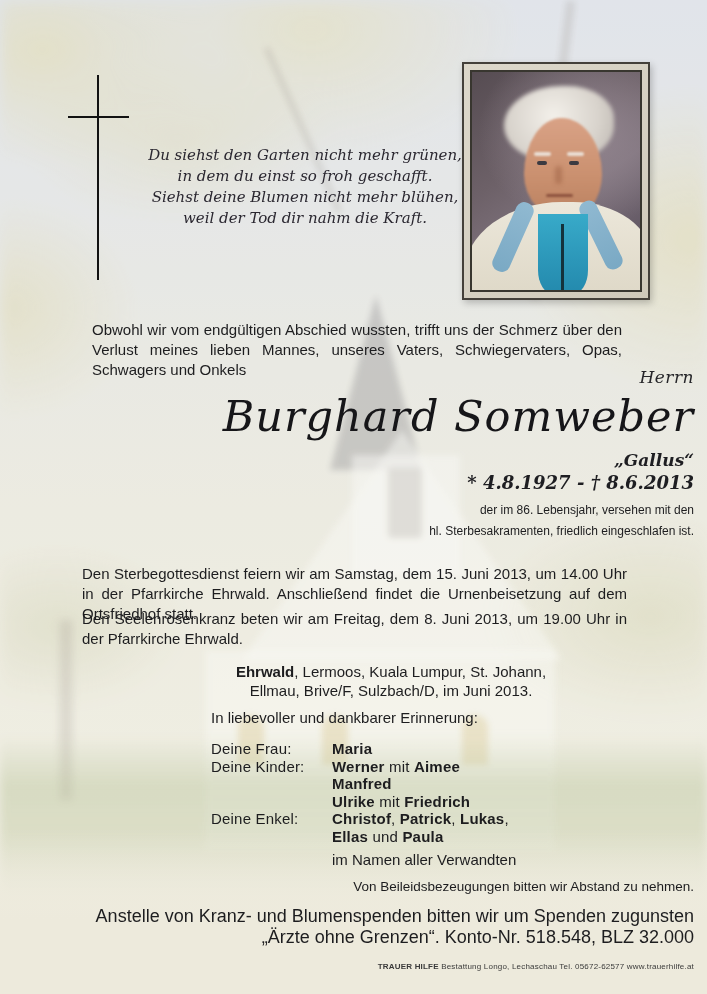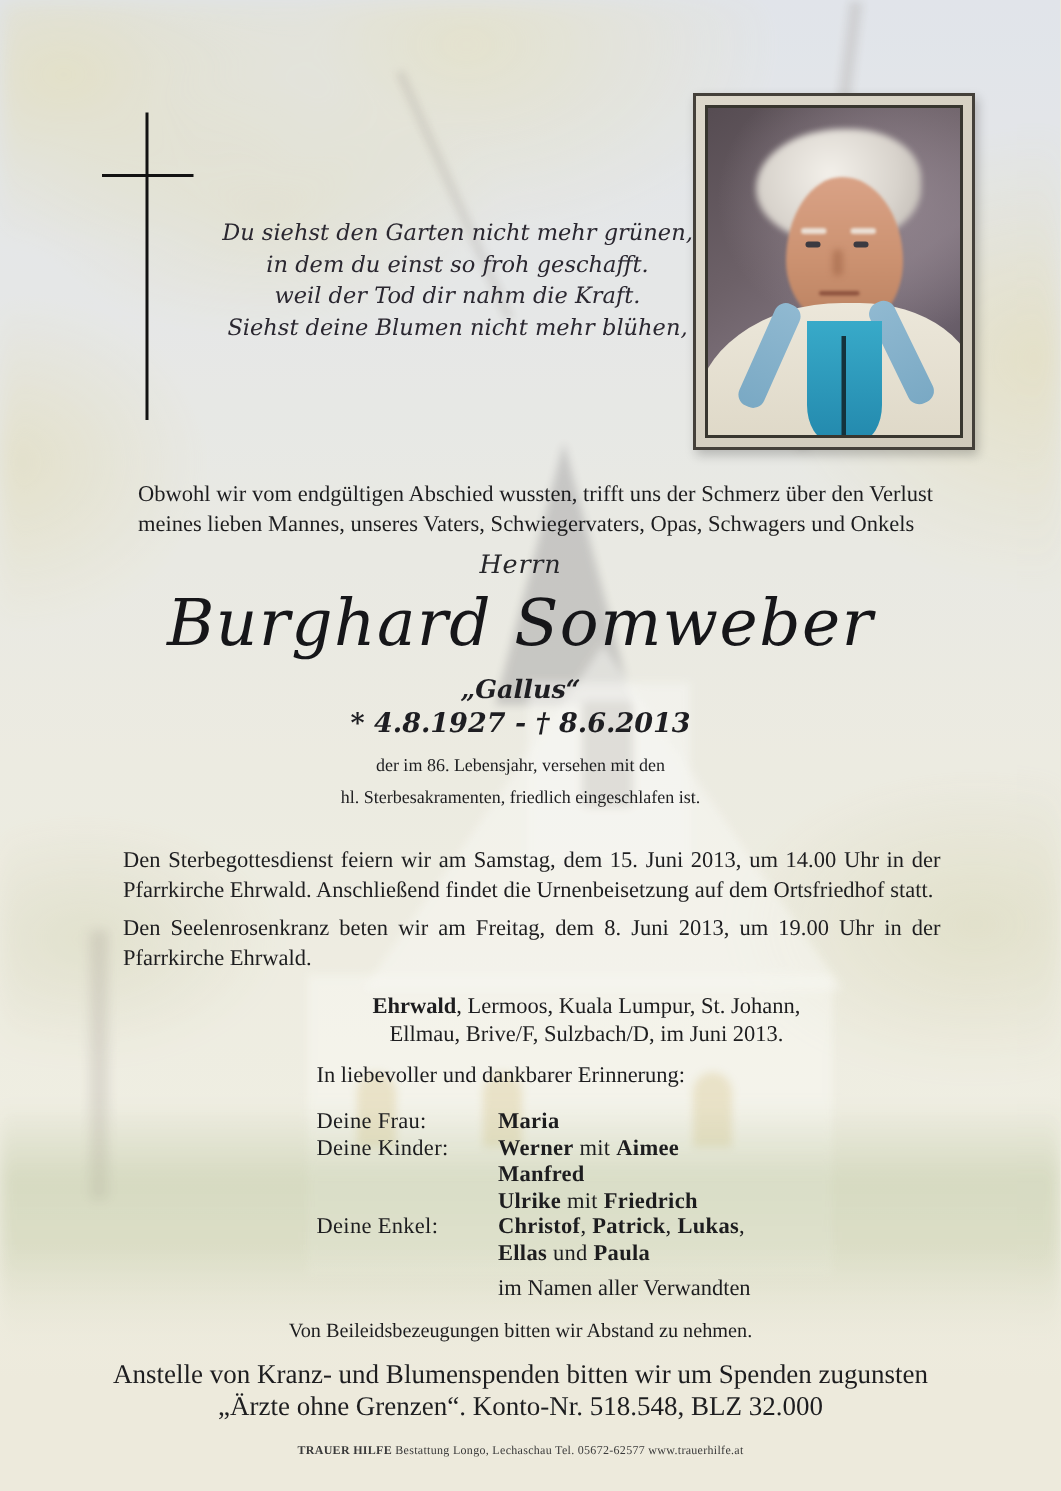--- a/index.html
+++ b/index.html
@@ -1,18 +1,18 @@
 <!DOCTYPE html>
 <html><head>
 <meta charset="utf-8">
 <style>
   html,body{margin:0;padding:0;background:#edeadc;}
   .card{position:relative;width:707px;height:994px;margin:0 auto;overflow:hidden;
         font-family:"Liberation Sans",sans-serif;color:#1d1d1f;background:#edeadc;}
-  .abs{position:absolute;font-family:Liberation Serif, serif;}
+  .abs{position:absolute;}
 
   
   .bg{position:absolute;inset:0;pointer-events:none;}
   .bg-base{position:absolute;inset:0;
     background:linear-gradient(180deg,#d7dce7 0%,#dde0e5 16%,#e4e4dd 38%,#e9e7da 58%,#eceadc 76%,#edebdd 100%);}
   .bg-photo{position:absolute;inset:0;opacity:.9;}
   .bg-foliage{position:absolute;inset:0;filter:blur(7px);
     background:
       radial-gradient(ellipse 250px 170px at 6% 5%,rgba(219,208,141,.6),rgba(219,208,141,0) 70%),
       radial-gradient(ellipse 300px 190px at 44% 3%,rgba(224,213,150,.55),rgba(224,213,150,0) 70%),
@@ -42,21 +42,21 @@
   .veil{position:absolute;inset:0;background:rgba(245,245,240,.32);}
   .fade-bottom{position:absolute;left:0;top:828px;width:707px;height:166px;
     background:linear-gradient(180deg,rgba(237,234,220,0) 0%,#edeadc 55%);}
 
   
   .cross-v{left:97px;top:75px;width:2px;height:205px;background:#121212;}
   .cross-h{left:68px;top:116px;width:61px;height:2px;background:#121212;}
 
   
   .serif{font-family:"DejaVu Serif",serif;font-style:italic;}
-  .center{left:0;width:694px;text-align:center;}
+  .center{left:0;width:694px;text-align:right;}
   .para{text-align:justify;font-size:15px;line-height:20px;color:#1d1d1f;}
 
   .poem{left:110px;top:145px;width:390px;text-align:center;
         font-size:15px;line-height:21px;color:#2a2730;}
   .salutation{top:367px;font-size:17px;color:#26262a;letter-spacing:.5px;}
   .name{top:391px;font-size:43px;font-weight:normal;color:#161619;letter-spacing:1px;margin:0;}
   .nickname{top:450px;font-size:17px;font-weight:600;color:#1e1e22;}
   .dates{top:472px;font-size:18px;font-weight:600;color:#1e1e22;}
   .passing{top:500px;font-size:12px;line-height:21px;}
   .p-funeral{left:82px;top:564px;width:545px;}
@@ -129,22 +129,22 @@
     <div class="veil"></div>
     <div class="fade-bottom"></div>
   </div>
 
   <div class="abs cross-v"></div>
   <div class="abs cross-h"></div>
 
   <div class="abs poem serif">
     <div>Du siehst den Garten nicht mehr grünen,</div>
     <div>in dem du einst so froh geschafft.</div>
+    <div>Siehst deine Blumen nicht mehr blühen,</div>
     <div>weil der Tod dir nahm die Kraft.</div>
-    <div>Siehst deine Blumen nicht mehr blühen,</div>
   </div>
 
   <div class="abs photo-frame">
     <div class="photo-inner">
       <div class="photo">
         <div class="ph ph-bg"></div>
         <div class="ph ph-hair"></div>
         <div class="ph ph-face"></div>
         <div class="ph ph-brow ph-brow-l"></div>
         <div class="ph ph-brow ph-brow-r"></div>

